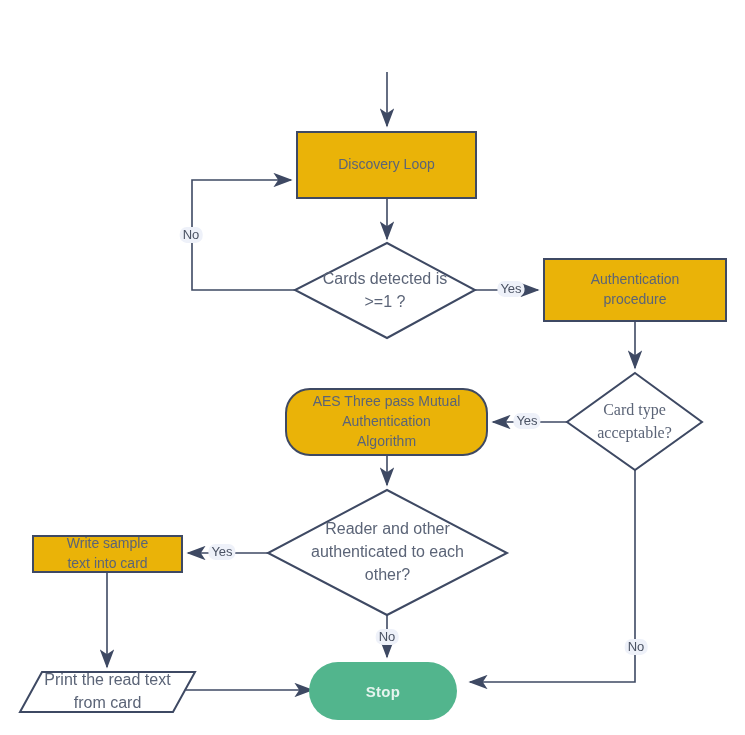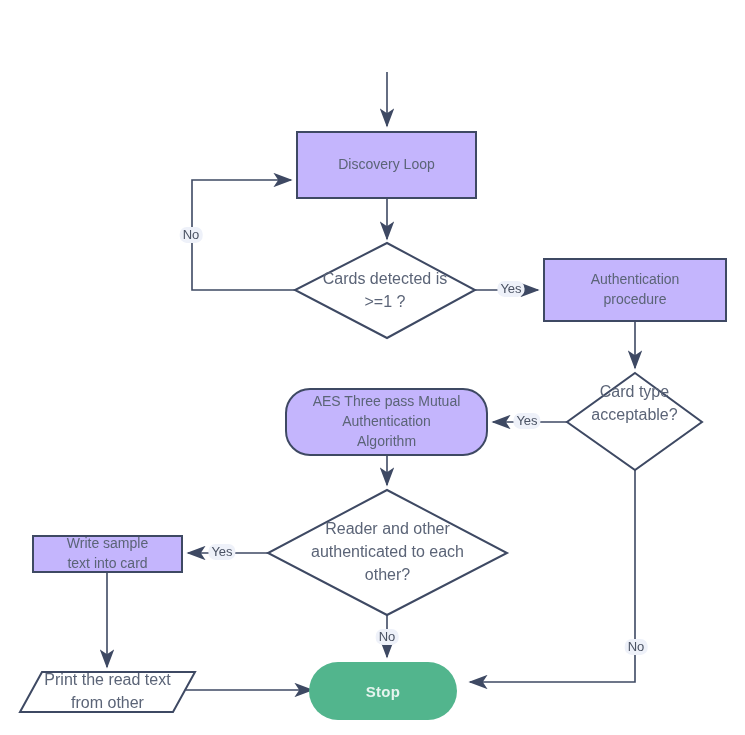--- a/index.html
+++ b/index.html
@@ -3,21 +3,21 @@
 <meta charset="utf-8">
 <style>
   html,body{margin:0;padding:0;background:#ffffff;}
   #stage{
     position:relative;width:745px;height:735px;background:#ffffff;
     font-family:"Liberation Sans","DejaVu Sans",sans-serif;overflow:hidden;
   }
   #edges{position:absolute;left:0;top:0;width:745px;height:735px;}
   .node{position:absolute;display:flex;align-items:center;justify-content:center;
     text-align:center;white-space:pre-line;box-sizing:border-box;}
-  .process{background:#c4b5fd;border:2px solid #3e4963;color:#5b6477;
+  .process{background:#eab308;border:2px solid #3e4963;color:#5b6477;
     font-size:14px;line-height:1.42;}
   .terminal{background:#52b58d;border-radius:999px;color:#ffffff;
     font-size:15px;font-weight:600;letter-spacing:.3px;}
   .terminal.stop-style{color:rgba(255,255,255,0.85);}
   .shape-label{position:absolute;display:flex;align-items:center;justify-content:center;
     text-align:center;white-space:pre-line;color:#5b6477;font-size:16px;line-height:1.42;
     pointer-events:none;}
   .edge-label{position:absolute;transform:translate(-50%,-50%);
     background:#eef1f9;color:#4a5263;font-size:13px;padding:0 3px;border-radius:7px;
     line-height:1.25;}
@@ -68,29 +68,29 @@
 Algorithm</div>
 
   <div class="node process" style="left:32px;top:535px;width:151px;height:38px;">Write sample
 text into card</div>
 
   <div class="node terminal stop-style" style="left:309px;top:662px;width:148px;height:58px;">Stop</div>
 
   <div class="shape-label" style="left:295px;top:243px;width:180px;height:95px;">Cards detected is
 &gt;=1 ?</div>
 
-  <div class="shape-label" style="left:567px;top:355px;width:135px;height:97px;">Card type
+  <div class="shape-label" style="left:567px;top:373px;width:135px;height:97px;font-family:Liberation Serif, serif;">Card type
 acceptable?</div>
 
   <div class="shape-label" style="left:268px;top:490px;width:239px;height:125px;">Reader and other
 authenticated to each
 other?</div>
 
   <div class="shape-label" style="left:20px;top:672px;width:175px;height:40px;">Print the read text
-from other</div>
+from card</div>
 
   <span class="edge-label" style="left:191px;top:235px;">No</span>
 
   <span class="edge-label" style="left:511px;top:289px;">Yes</span>
 
   <span class="edge-label" style="left:527px;top:421px;">Yes</span>
 
   <span class="edge-label" style="left:222px;top:552px;">Yes</span>
 
   <span class="edge-label" style="left:387px;top:637px;">No</span>

